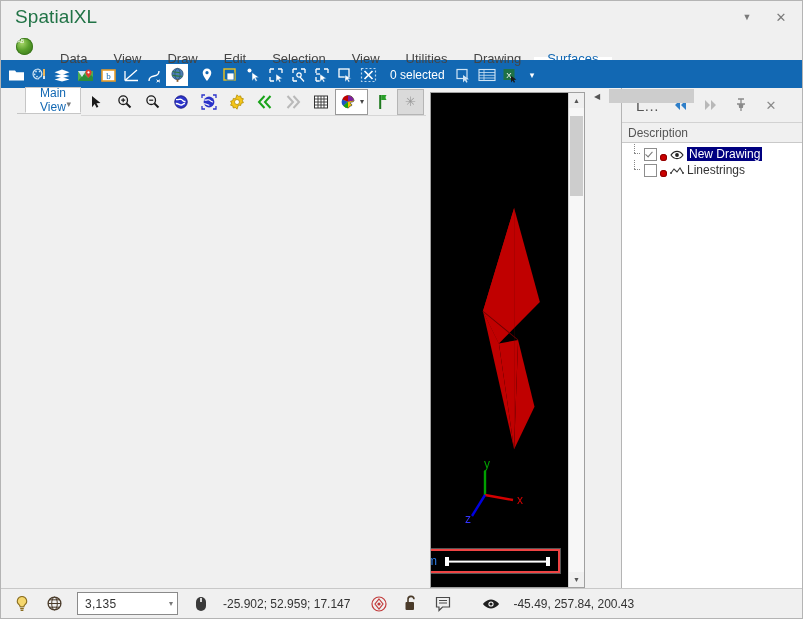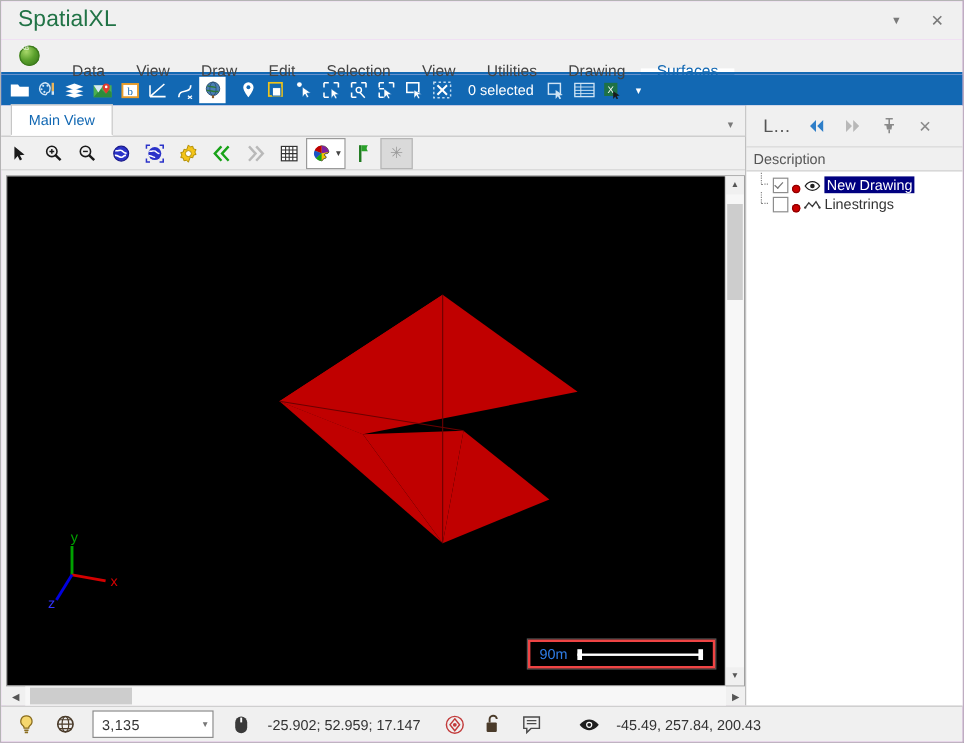--- a/index.html
+++ b/index.html
@@ -6,21 +6,21 @@
   body{
     width:803px;height:619px;overflow:hidden;
     font-family:"Liberation Sans",sans-serif;
     font-size:12px;color:#333;
     background:#ffffff;
     -webkit-font-smoothing:antialiased;
   }
   #app{
     position:relative;width:803px;height:619px;
     border:1px solid #b4b4b4;box-sizing:border-box;
-    background:#f0abfc;
+    background:#1d4ed8;
     display:flex;flex-direction:column;
   }
 
   
   .titlebar{
     height:32px;flex:0 0 32px;background:#f0f0f0;
     display:flex;align-items:center;padding:0 0 0 14px;
     position:relative;
   }
   .app-title{
@@ -81,21 +81,21 @@
     width:22px;height:22px;display:flex;align-items:center;justify-content:center;
     cursor:default;position:relative;
   }
   .tbi.sel{background:#ffffff;}
   .tb-sep{width:6px;}
   .tb-count{color:#fff;font-size:12px;padding:0 7px 0 10px;white-space:nowrap;}
   .tb-caret{color:#fff;font-size:9px;padding:0 8px;}
 
   
   .workspace{flex:1 1 auto;display:flex;min-height:0;background:#f0f0f0;}
-  .left-pane{flex:1 1 auto;display:flex;flex-direction:column;min-width:0;}
+  .left-pane{flex:1 1 auto;display:flex;flex-direction:row;min-width:0;margin-left:16px;}
 
   
   .doctabs{
     height:25px;flex:0 0 25px;background:#f0f0f0;display:flex;align-items:flex-end;
     position:relative;border-bottom:1px solid #c6c6c6;
   }
   .doctab{
     height:24px;padding:0 14px;display:flex;align-items:center;font-size:12px;color:#1268b3;
     background:#fff;border:1px solid #c6c6c6;border-bottom:1px solid #fff;
     margin-left:8px;cursor:default;

